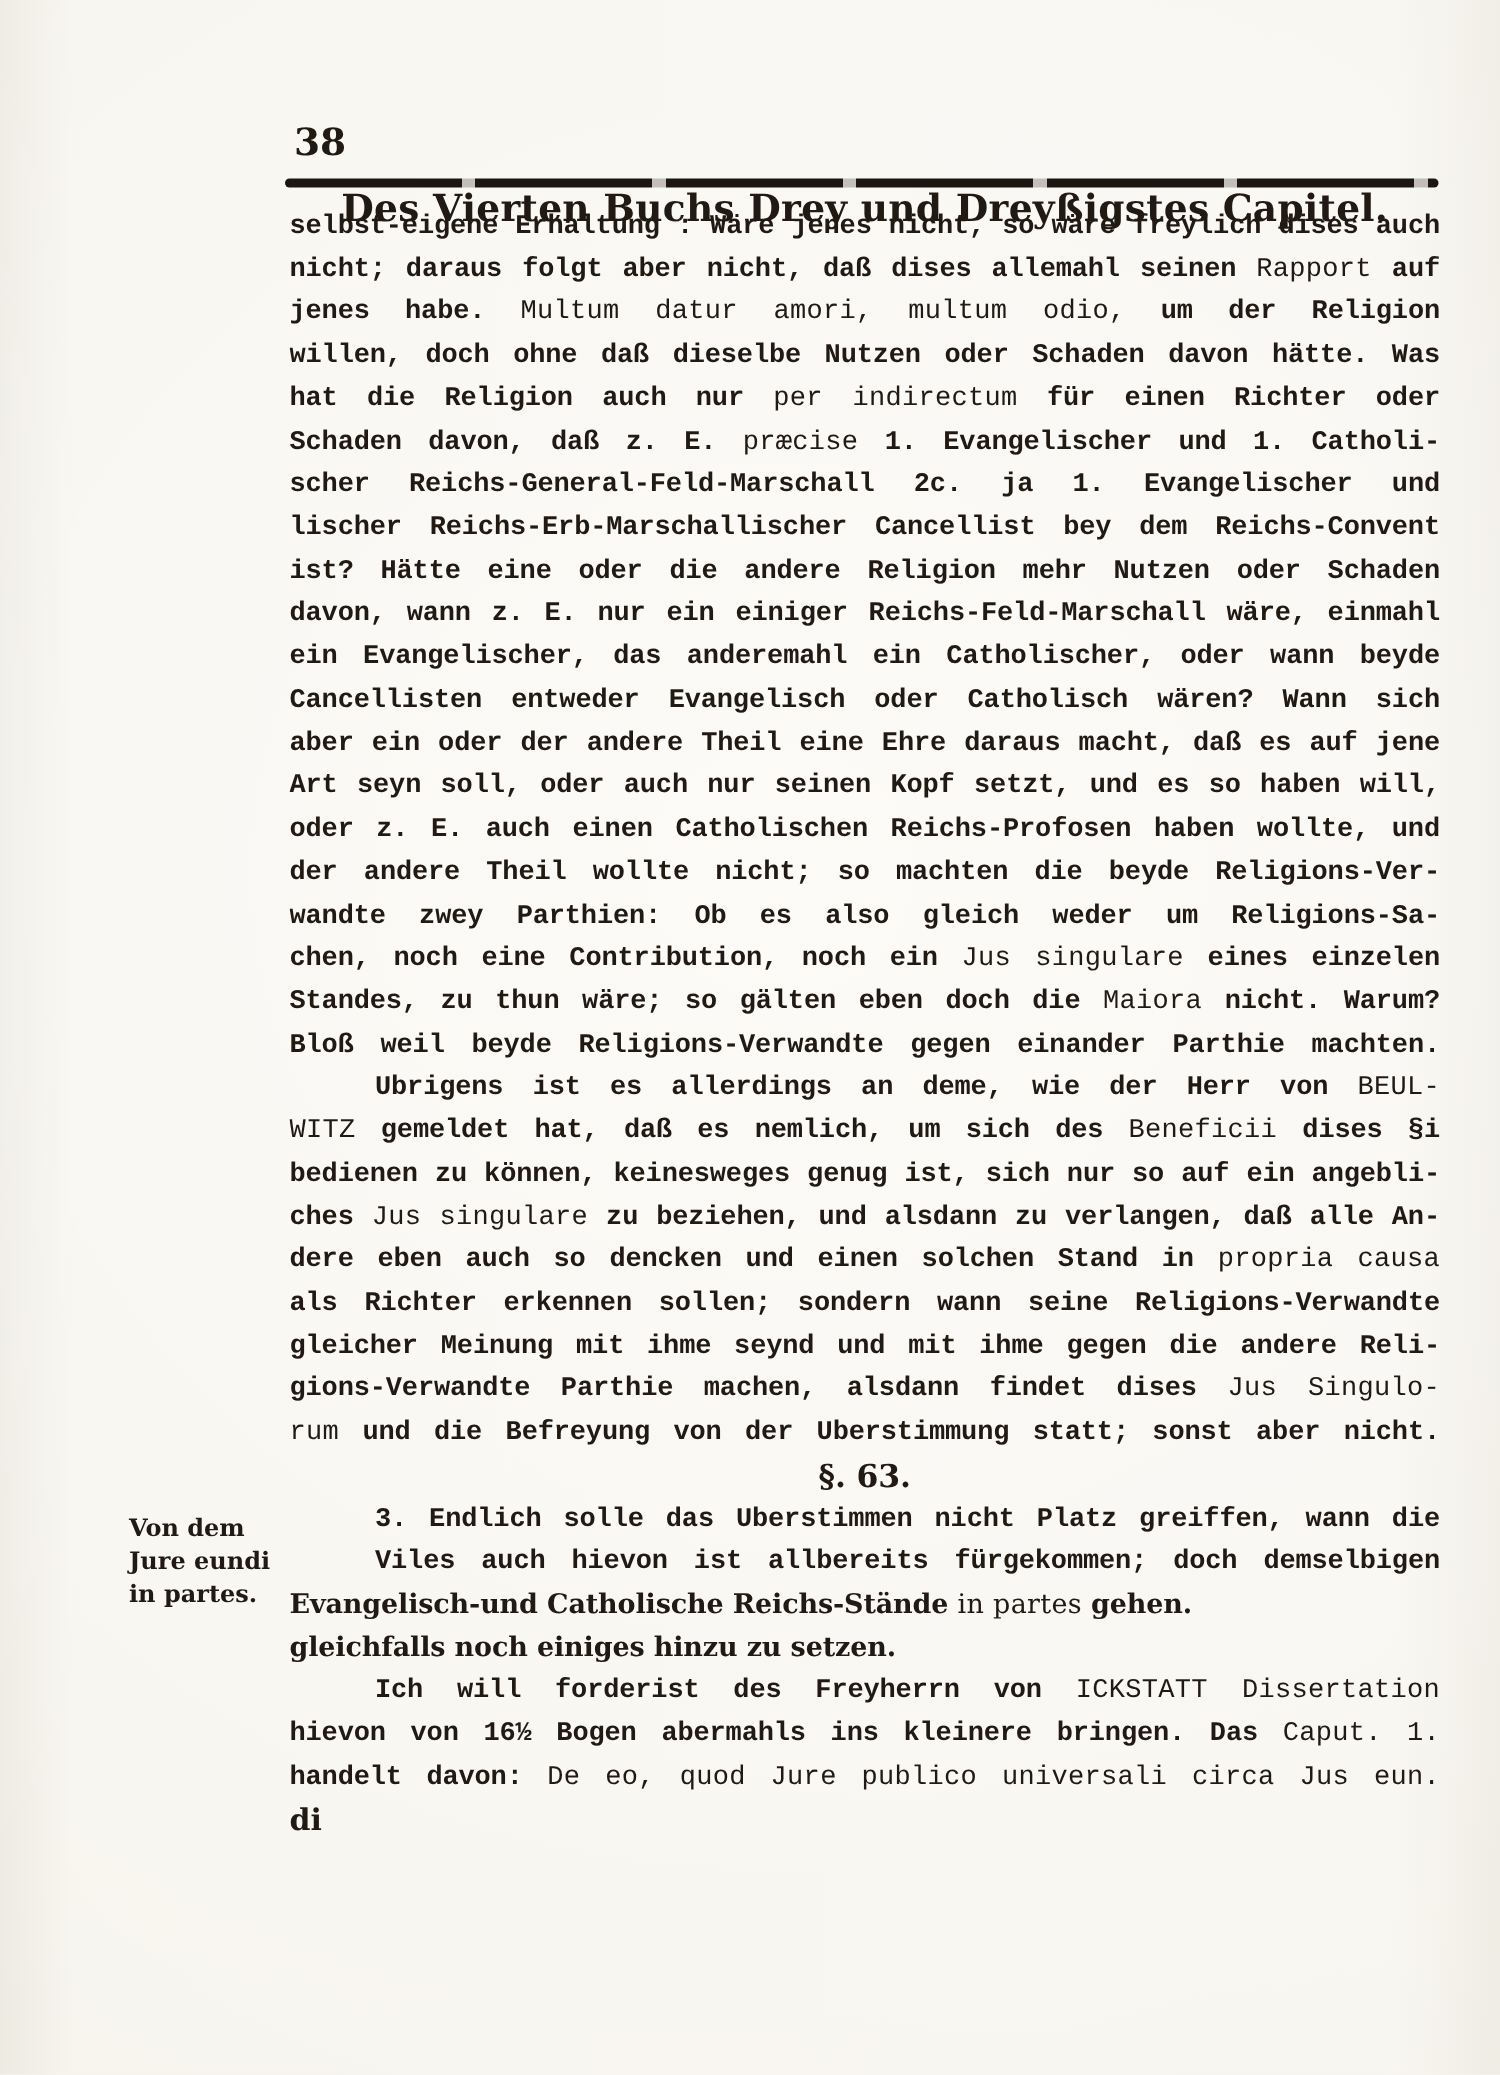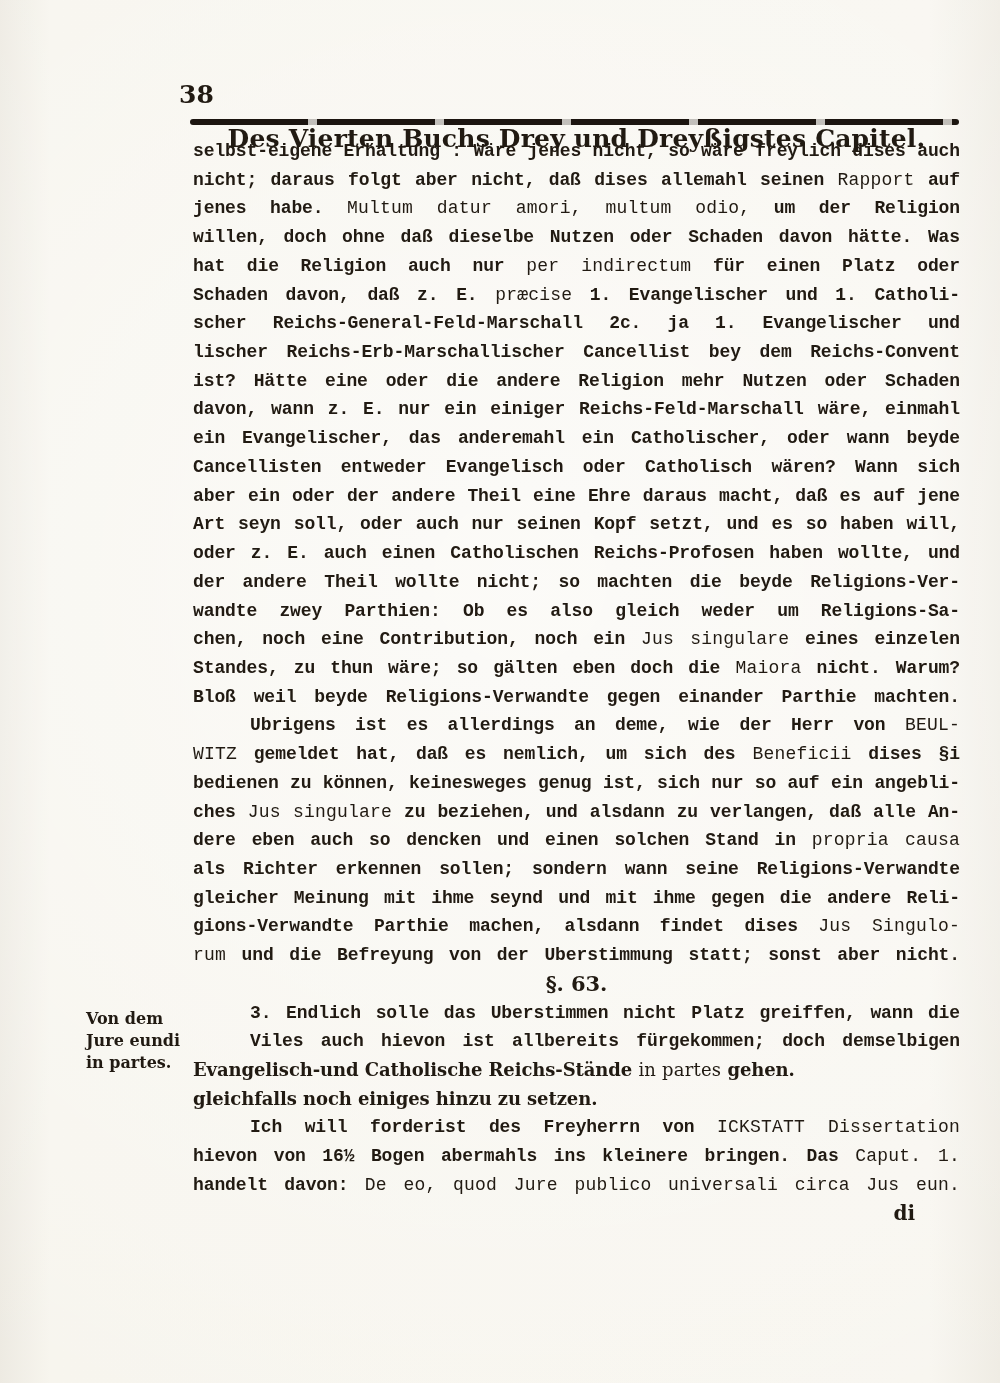--- a/index.html
+++ b/index.html
@@ -8,21 +8,21 @@
     background:
       radial-gradient(ellipse 130% 90% at 52% 42%, rgba(255,255,255,0.55), rgba(255,255,255,0) 75%),
       linear-gradient(90deg,#edeae2 0%,#f7f5ee 5%,#f8f6f0 93%,#efece4 100%),
       #f6f4ed;
     font-family:"DejaVu Serif", serif;
     color:#211a12;
     overflow:hidden;
   }
   .page{position:absolute;inset:0;}
   .page-number{
-    position:absolute;left:179px;top:80px;
+    position:absolute;left:196px;top:80px;
     font-size:25px;font-weight:700;
   }
   .page-header{
     position:absolute;left:193px;top:76px;width:767px;
     text-align:center;font-size:25px;font-weight:700;
     letter-spacing:0.2px;white-space:nowrap;margin-top:48px;
   }
   .header-rule{
     position:absolute;left:190px;top:119px;width:769px;height:6px;
     background:repeating-linear-gradient(90deg,
@@ -42,40 +42,40 @@
   .just{text-align:justify;text-align-last:justify;font-family:Liberation Mono, monospace;}
   .ind{text-indent:57px;}
   .ctr{text-align:right;text-align-last:center;font-size:21px;}
   .lat{font-weight:400;letter-spacing:0.2px;}
   .margin-note{
     position:absolute;left:86px;top:1008px;width:105px;
     font-size:16px;font-weight:700;line-height:22px;
   }
   .catchword-row{
     position:absolute;left:193px;top:1201px;width:722px;
-    text-align:right;font-size:20px;font-weight:700;
+    text-align:left;font-size:20px;font-weight:700;
   }
 </style>
 </head>
 <body>
 
 <div class="page">
 
   <div class="page-number">38</div>
 
   <div class="page-header">Des Vierten Buchs Drey und Dreyßigstes Capitel.</div>
 
   <div class="header-rule"></div>
 
   <div class="text-column">
       <div class="line just"><span>selbst-eigene Erhaltung : Wäre jenes nicht, so wäre freylich dises auch</span></div>
       <div class="line just"><span>nicht; daraus folgt aber nicht, daß dises allemahl seinen </span><span class="lat">Rapport</span><span> auf</span></div>
       <div class="line just"><span>jenes habe. </span><span class="lat">Multum datur amori, multum odio,</span><span> um der Religion</span></div>
       <div class="line just"><span>willen, doch ohne daß dieselbe Nutzen oder Schaden davon hätte. Was</span></div>
-      <div class="line just"><span>hat die Religion auch nur </span><span class="lat">per indirectum</span><span> für einen Platz oder</span></div>
+      <div class="line just"><span>hat die Religion auch nur </span><span class="lat">per indirectum</span><span> für einen Richter oder</span></div>
       <div class="line just"><span>Schaden davon, daß z. E. </span><span class="lat">præcise</span><span> 1. Evangelischer und 1. Catholi-</span></div>
       <div class="line just"><span>scher Reichs-General-Feld-Marschall 2c. ja 1. Evangelischer und 1.Catho-</span></div>
       <div class="line just"><span>lischer Reichs-Erb-Marschallischer Cancellist bey dem Reichs-Convent</span></div>
       <div class="line just"><span>ist? Hätte eine oder die andere Religion mehr Nutzen oder Schaden</span></div>
       <div class="line just"><span>davon, wann z. E. nur ein einiger Reichs-Feld-Marschall wäre, einmahl</span></div>
       <div class="line just"><span>ein Evangelischer, das anderemahl ein Catholischer, oder wann beyde</span></div>
       <div class="line just"><span>Cancellisten entweder Evangelisch oder Catholisch wären? Wann sich</span></div>
       <div class="line just"><span>aber ein oder der andere Theil eine Ehre daraus macht, daß es auf jene</span></div>
       <div class="line just"><span>Art seyn soll, oder auch nur seinen Kopf setzt, und es so haben will,</span></div>
       <div class="line just"><span>oder z. E. auch einen Catholischen Reichs-Profosen haben wollte, und</span></div>

